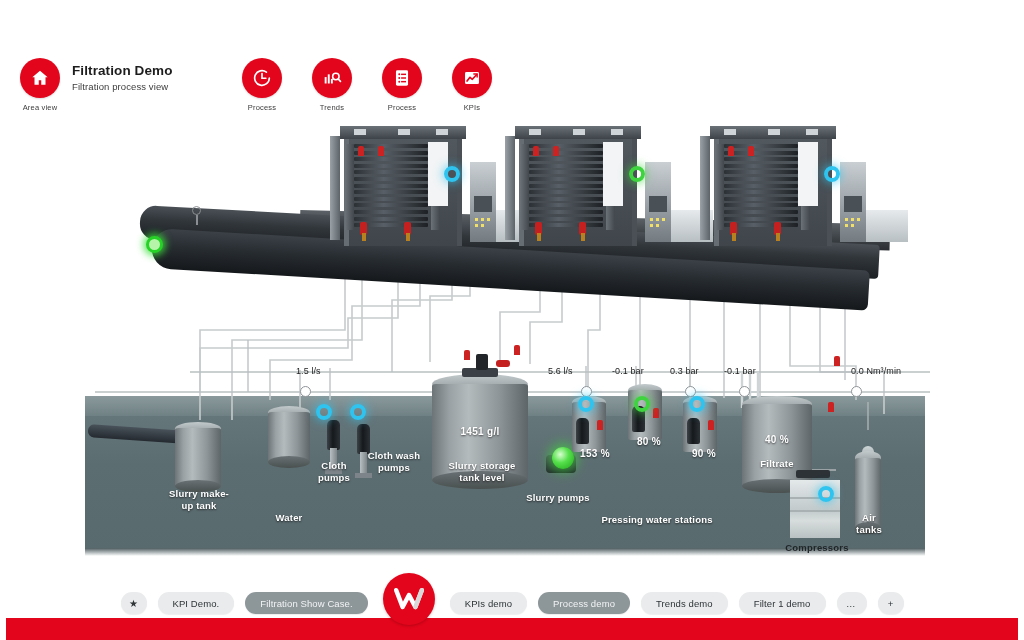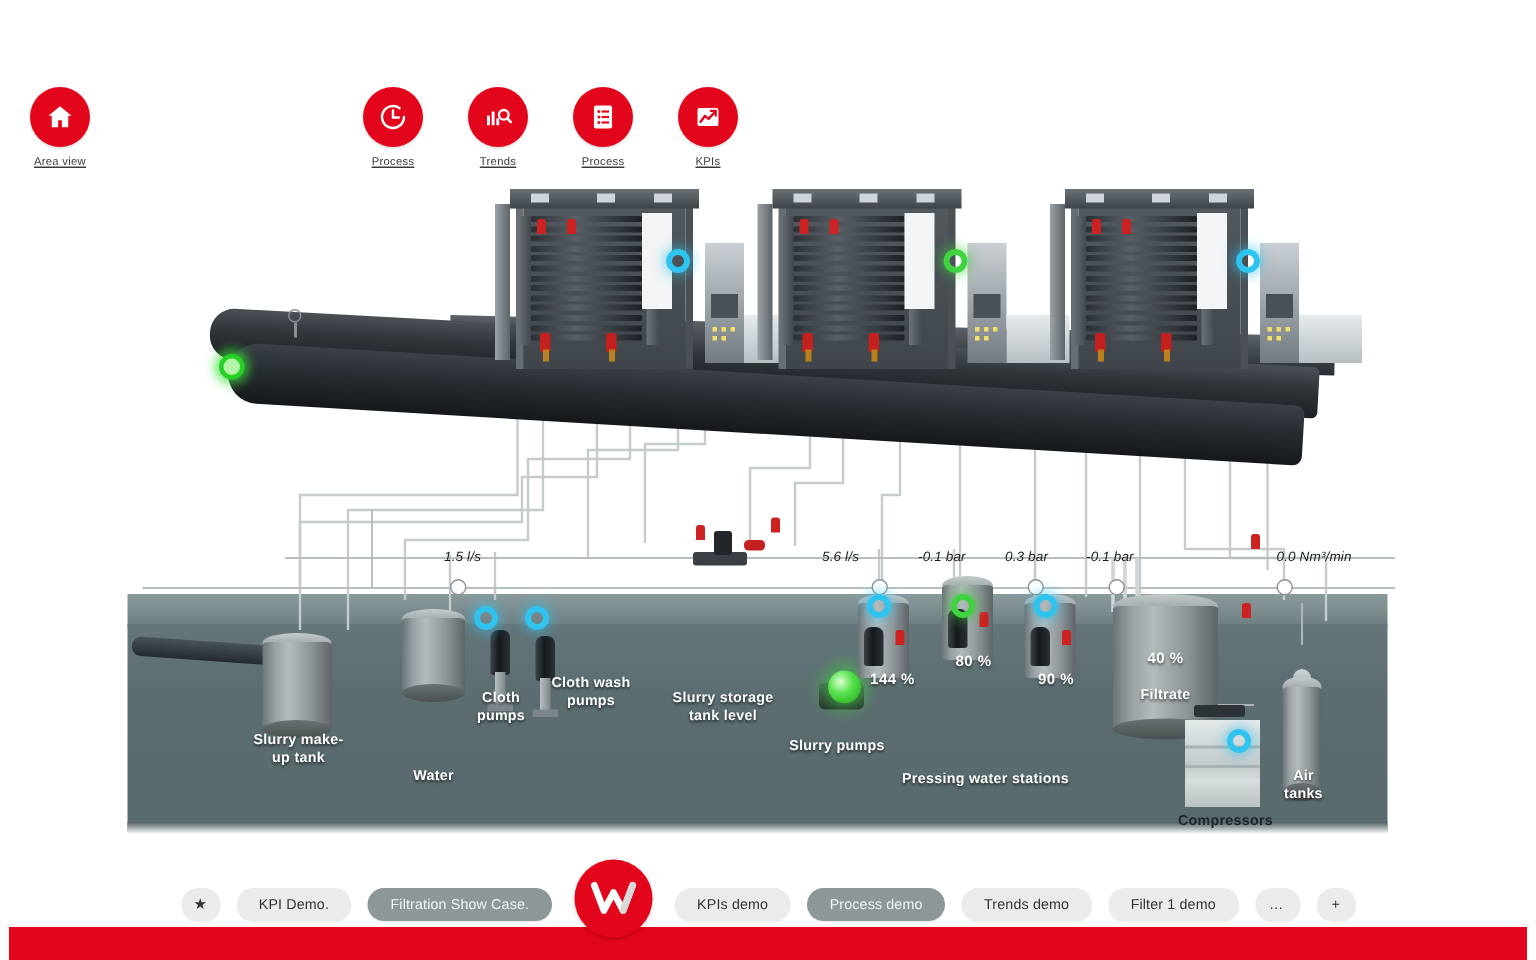--- a/index.html
+++ b/index.html
@@ -13,21 +13,21 @@
 
   
   .header { position: absolute; left: 0; top: 0; width: 1024px; height: 118px; background:#fff; z-index: 40; }
   .hdr-home { position: absolute; left: 18px; top: 58px; width: 44px; text-align:center; }
   .circ-btn {
     width: 40px; height: 40px; border-radius: 50%;
     background: #e3051b; display:flex; align-items:center; justify-content:center;
     margin: 0 auto; box-shadow: 0 1px 2px rgba(0,0,0,.15);
   }
   .circ-btn svg { display:block; }
-  .btn-cap { font-size: 7.5px; color:#3b3b3b; text-align:center; margin-top:5px; letter-spacing:.2px;text-decoration:underline; }
+  .btn-cap { font-size: 7.5px; color:#3b3b3b; text-align:center; margin-top:5px; letter-spacing:.2px; }
   .hdr-title-wrap { position:absolute; left:72px; top:63px; }
   .hdr-title { font-size:13.5px; color:#1d1d1d; font-weight:600; letter-spacing:.1px; }
   .hdr-sub { font-size:9.5px; color:#3d3d3d; margin-top:3px; letter-spacing:.1px; }
 
   .nav-btns { position:absolute; left:240px; top:58px; display:flex; gap:26px; }
   .nav-btn { width:44px; }
 
   
   .scene { position:absolute; left:0; top:0; width:1024px; height:600px; }
   .floor {
@@ -170,21 +170,21 @@
     background: linear-gradient(90deg,#3c4247,#15191c 45%,#2c3136);
     border-radius:5px 5px 2px 2px;
   }
   .pump-stem {
     position:absolute; width:7px; height:22px;
     background: linear-gradient(90deg,#b9c0c4,#7e8589);
   }
   .pump-base { position:absolute; width:17px; height:5px; background:#7d858a; }
 
   .tag {
-    position:absolute; font-size:9px; color:#1c1c1c; letter-spacing:.1px; white-space:nowrap;font-style:italic;
+    position:absolute; font-size:9px; color:#1c1c1c; letter-spacing:.1px; white-space:nowrap;
   }
   .tap-circle {
     position:absolute; width:11px; height:11px; border-radius:50%;
     border:1.5px solid #8f9498; background:#fff;
   }
 
   
   .bottombar {
     position:absolute; left:0; bottom:22px; width:1024px; height:30px;
     display:flex; align-items:center; justify-content:center; gap:11px; z-index:60;
@@ -446,40 +446,46 @@
       <div class="pump-body" style="left:1px; top:0;"></div>
       <div class="pump-stem" style="left:4px; top:28px;"></div>
       <div class="pump-base" style="left:-1px; top:49px;"></div>
     </div>
     <div class="status-ring" style="left:350px; top:404px;"></div>
     <div class="v-lab" style="left:358px; top:450px; width:72px;">
       <span>Cloth wash</span><br>
       <span>pumps</span>
     </div>
 
+    <div class="vessel" style="left:432px; top:384px; width:96px; height:96px;">
+      <div class="cyl-top" style="height:20px; top:-10px;"></div>
+      <div class="cyl-body"></div>
+      <div class="cyl-bot" style="height:18px; bottom:-9px;"></div>
+      <div class="v-val" style="top:42px;">1451 g/l</div>
+    </div>
     <div style="position:absolute; left:462px; top:368px; width:36px; height:9px; background:#3a4045; border-radius:2px;"></div>
     <div style="position:absolute; left:476px; top:354px; width:12px; height:16px; background:#22262a; border-radius:2px;"></div>
     <div class="fu-valve" style="left:464px; top:350px;"></div>
     <div class="fu-valve" style="left:514px; top:345px;"></div>
     <div style="position:absolute; left:496px; top:360px; width:14px; height:7px; background:#c42020; border-radius:3px;"></div>
     <div class="v-lab" style="left:436px; top:460px; width:92px;">
       <span>Slurry storage</span><br>
       <span>tank level</span>
     </div>
 
     <div style="position:absolute; left:546px; top:455px; width:30px; height:18px; background:linear-gradient(180deg,#4c545a,#23282c); border-radius:4px;"></div>
     <div style="position:absolute; left:552px; top:447px; width:22px; height:22px; border-radius:50%; background:radial-gradient(circle at 38% 34%, #d8ffd0 0%, #55e04b 42%, #1fa518 100%); box-shadow:0 0 11px 4px rgba(60,215,60,.6);"></div>
     <div class="v-lab" style="left:512px; top:492px; width:92px;">Slurry pumps</div>
 
     <div class="vessel" style="left:572px; top:402px; width:34px; height:50px;">
       <div class="cyl-top"></div>
       <div class="cyl-body"></div>
       <div class="pump-body" style="left:4px; top:16px; height:26px;"></div>
       <div class="fu-valve" style="left:25px; top:18px;"></div>
-      <div class="v-val" style="top:46px; left:6px;">144 %</div>
+      <div class="v-val" style="top:46px; left:6px;">153 %</div>
     </div>
     <div class="status-ring" style="left:578px; top:396px;"></div>
 
     <div class="vessel" style="left:628px; top:390px; width:34px; height:50px;">
       <div class="cyl-top"></div>
       <div class="cyl-body"></div>
       <div class="pump-body" style="left:4px; top:16px; height:26px;"></div>
       <div class="fu-valve" style="left:25px; top:18px;"></div>
       <div class="v-val" style="top:46px; left:4px;">80 %</div>
     </div>
@@ -530,20 +536,24 @@
   <div class="header">
     <div class="hdr-home">
       <div class="circ-btn">
         <svg width="20" height="20" viewBox="0 0 24 24" fill="#fff">
             <path d="M12 3.3 2.8 11h2.6v9.2h5.1v-5.6h3v5.6h5.1V11h2.6z"></path>
           </svg>
       </div>
       <div class="btn-cap">Area view</div>
     </div>
 
+    <div class="hdr-title-wrap">
+      <div class="hdr-title">Filtration Demo</div>
+      <div class="hdr-sub">Filtration process view</div>
+    </div>
 
     <div class="nav-btns">
       <div class="nav-btn">
         <div class="circ-btn">
           <svg width="22" height="22" viewBox="0 0 24 24" fill="none" stroke="#fff" stroke-width="1.8">
             <path d="M20 12a8 8 0 1 1-3.2-6.4" stroke-linecap="round"></path>
             <path d="M12 7.2v5.1h4.2" stroke-linecap="round"></path>
           </svg>
         </div>
         <div class="btn-cap">Process</div>

